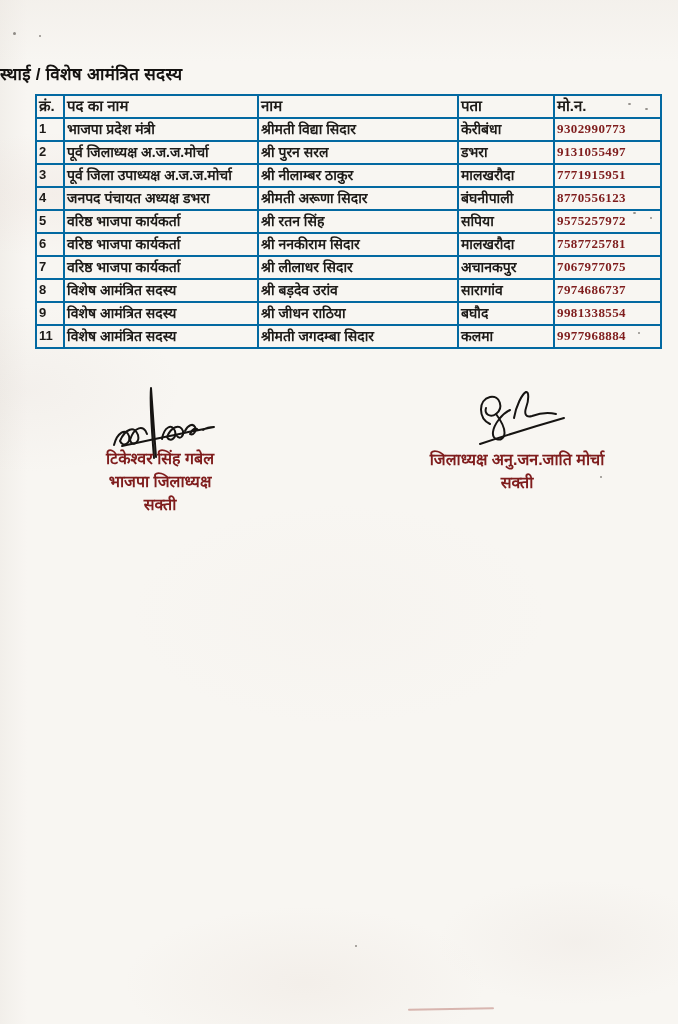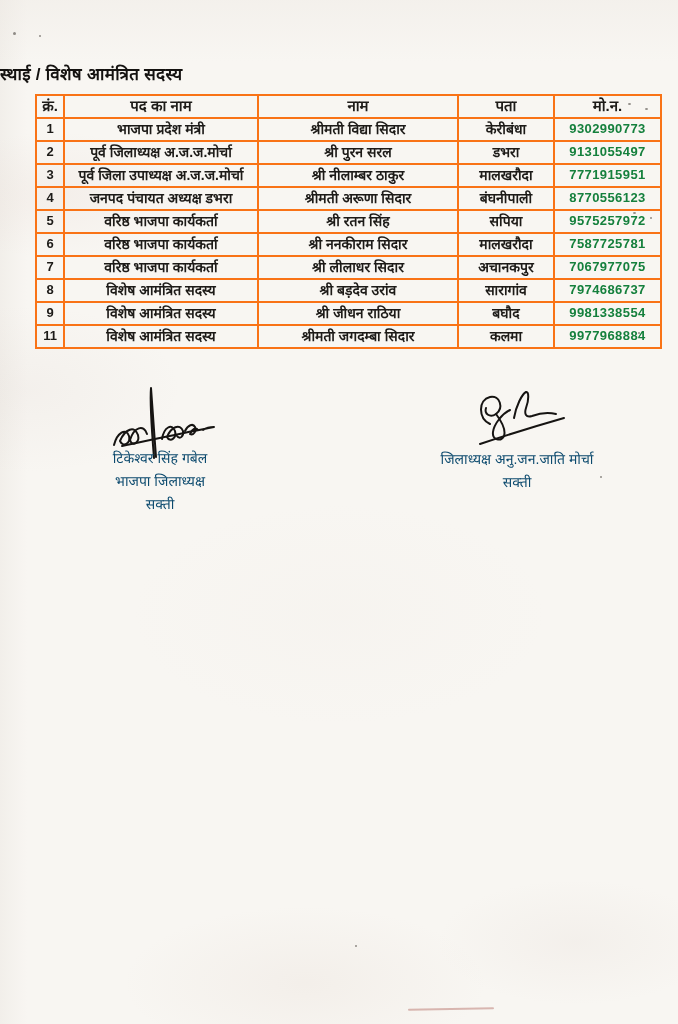--- a/index.html
+++ b/index.html
@@ -43,51 +43,51 @@
 
   table.member-table {
     position: absolute;
     left: 35px;
     top: 94px;
     width: 625px;
     border-collapse: collapse;
     table-layout: fixed;
   }
   .member-table th, .member-table td {
-    border: 2px solid #f97316;
+    border: 2px solid #0369a1;
     font-weight: 700;
-    text-align: center;
+    text-align: left;
     vertical-align: middle;
     padding: 1px 2px;
     height: 19px;
     font-size: 14px;
     line-height: 1.1;
     overflow: hidden;
     white-space: nowrap;
     color: #1d1b18;
   }
   .member-table th { font-size: 15px; }
   .member-table td.mobile {
     font-size: 13px;
     letter-spacing: 0.4px;
-    font-family: Liberation Sans, sans-serif;
-    color: #15803d;
+    font-family: Liberation Serif, serif;
+    color: #7f1d1d;
   }
   .member-table td.serial { font-size: 13px; }
 
   .sig-svg { position: absolute; }
   .sig-svg path { fill: none; stroke: #161412; stroke-width: 2; stroke-linecap: round; stroke-linejoin: round; }
 
   .sig-block {
     position: absolute;
     text-align: center;
-    font-weight: 400;
-    font-size: 14px;
+    font-weight: 700;
+    font-size: 16px;
     line-height: 23px;
-    color: #0c4a6e;
+    color: #7f1d1d;
   }
   .sig-left  { left: 55px;  top: 447px; width: 210px; }
   .sig-right { left: 392px; top: 448px; width: 250px; }
 
   .speck {
     position: absolute;
     background: rgba(60,55,50,0.55);
     border-radius: 50%;
   }
   .red-streak {

